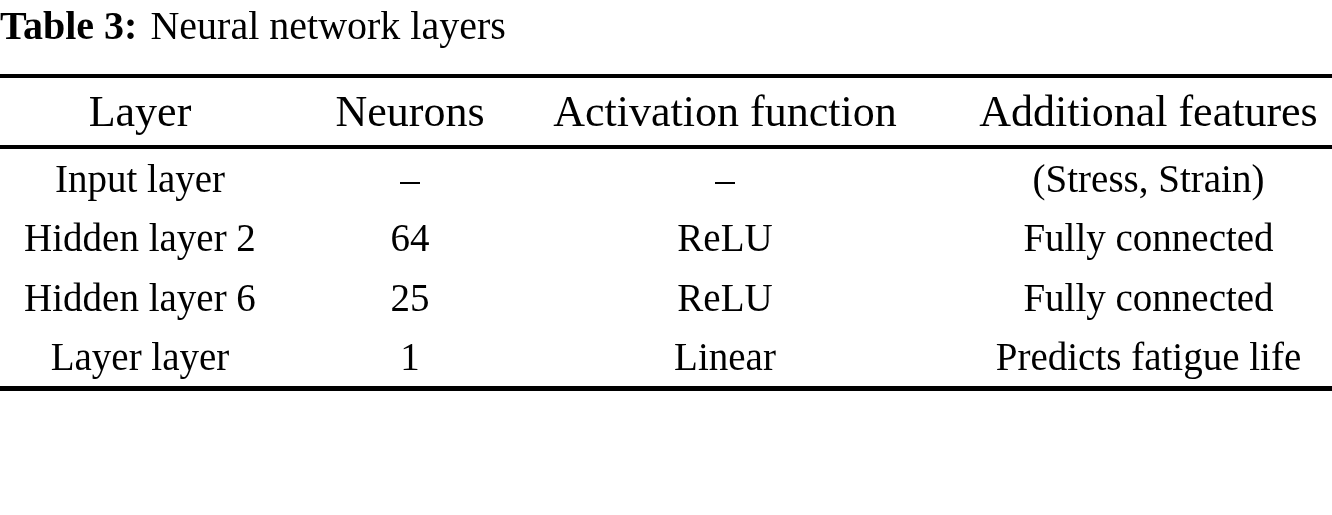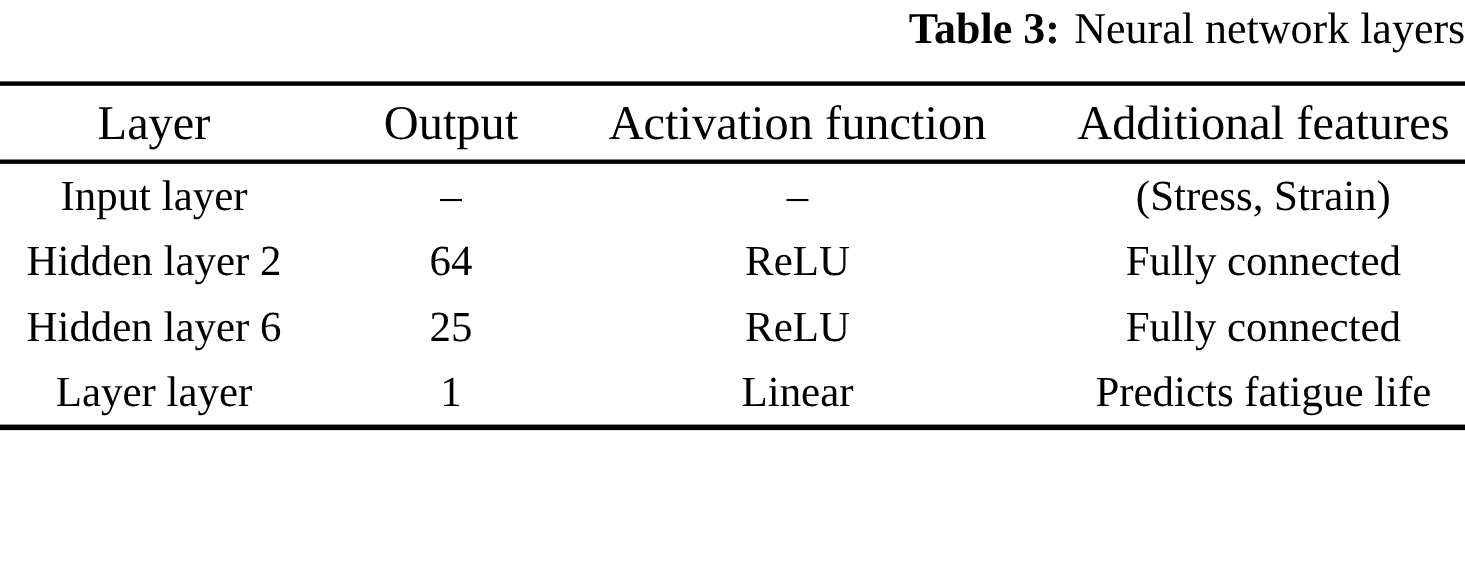--- a/index.html
+++ b/index.html
@@ -14,21 +14,21 @@
     background: #ffffff;
     color: #000000;
     font-family: "Liberation Serif", serif;
     overflow: hidden;
   }
   .caption {
     position: absolute;
     top: 2px;
     left: 0;
     width: 100%;
-    text-align: right;
+    text-align: left;
     font-size: 40px;
     line-height: 48px;
     white-space: nowrap;
   }
   .caption .cap-label {
     font-weight: bold;
     margin-right: 13px;
   }
   table.nn-table {
     position: absolute;
@@ -75,21 +75,21 @@
   <table class="nn-table">
     <colgroup>
       <col style="width:280px">
       <col style="width:260px">
       <col style="width:370px">
       <col style="width:422px">
     </colgroup>
     <thead>
       <tr>
         <th>Layer</th>
-        <th>Output</th>
+        <th>Neurons</th>
         <th>Activation function</th>
         <th class="col-features">Additional features</th>
       </tr>
     </thead>
     <tbody>
       <tr>
         <td>Input layer</td>
         <td>–</td>
         <td>–</td>
         <td class="col-features">(Stress, Strain)</td>

